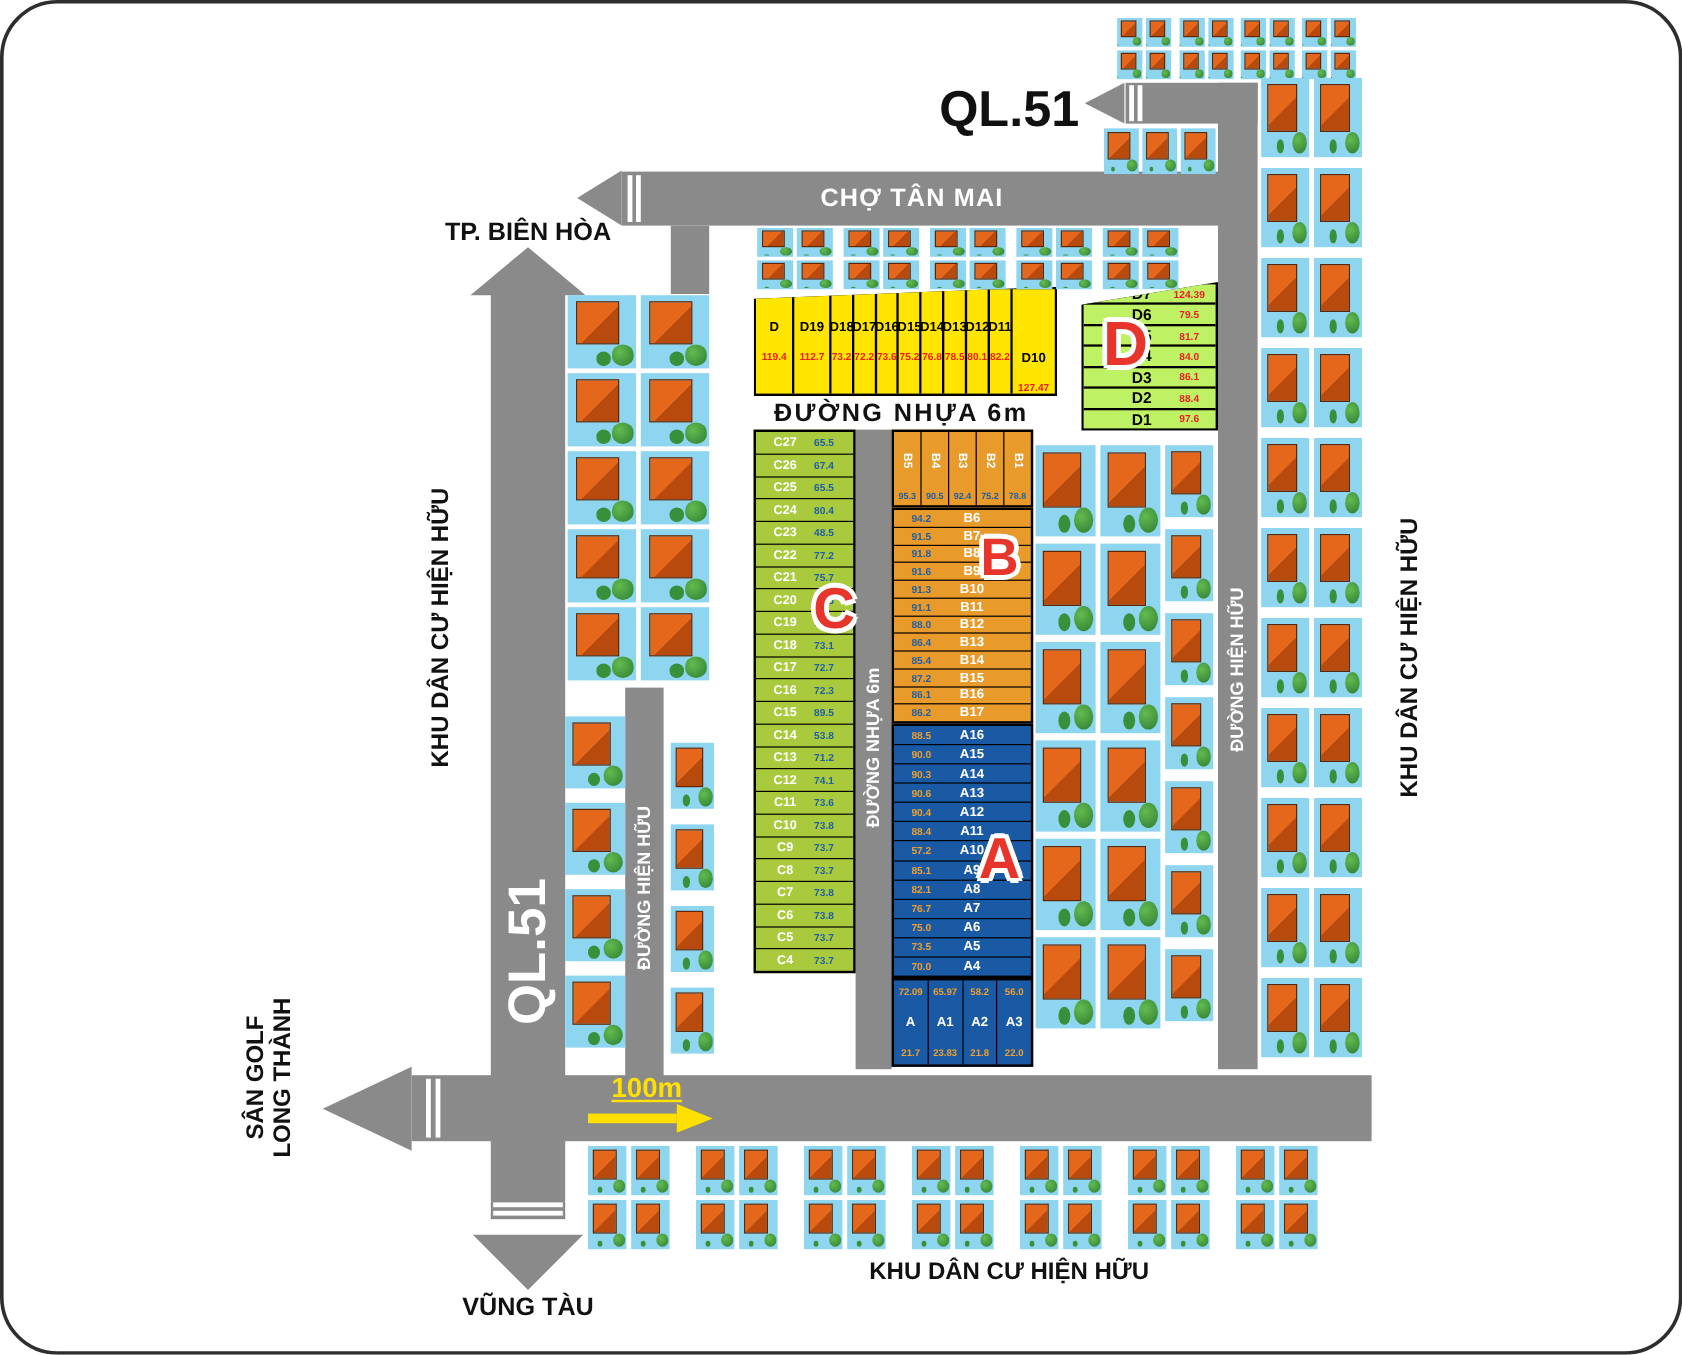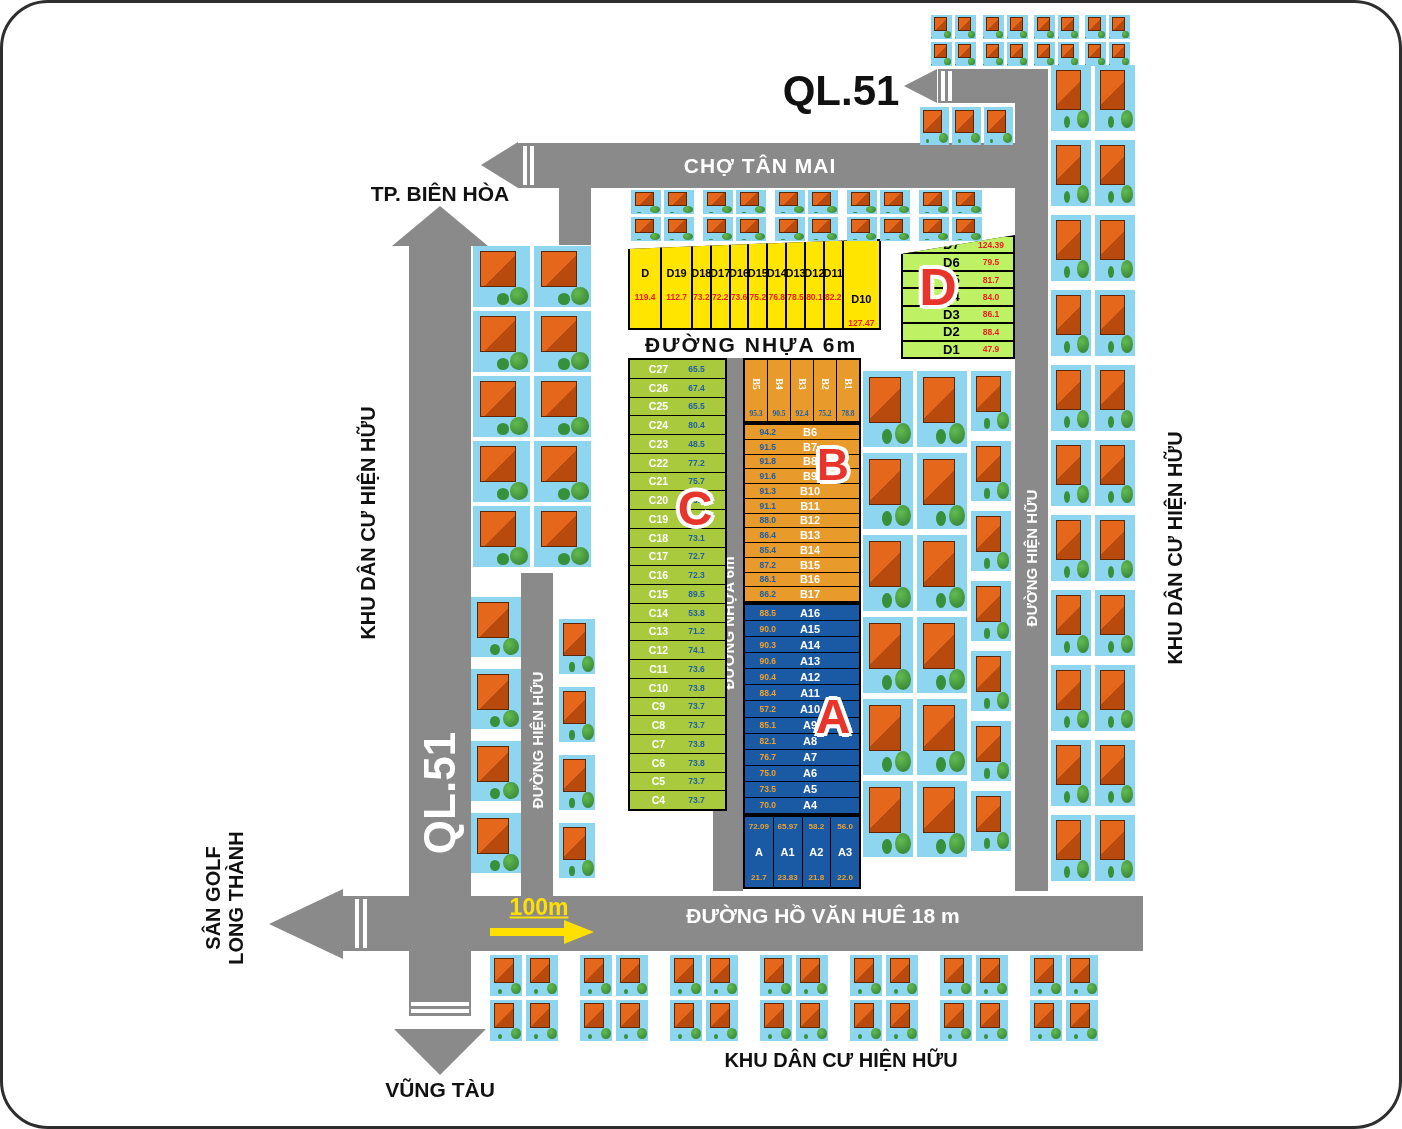--- a/index.html
+++ b/index.html
@@ -24,35 +24,35 @@
   #d-col{left:898px;top:232px;width:114px;height:124px;clip-path:polygon(0 19px,100% 0,100% 100%,0 100%);flex-direction:column;}
   .d-plot{background:#ffe500;border-right:2px solid #000;display:flex;flex-direction:column;align-items:center;justify-content:center;gap:13px;min-width:0;}
   .d-plot:last-child{border-right:none;}
   .d-col-row{background:#bef264;border-bottom:2px solid #000;flex:1;display:flex;align-items:center;position:relative;}
   .d-col-row:last-child{border-bottom:none;}
   .d-label{font-size:11px;font-weight:bold;color:#000;}
   .d-value{font-size:8.5px;font-weight:bold;color:#ee1c25;}
   .d-col-row .d-label{position:absolute;left:44%;transform:translateX(-50%);font-size:13px;}
   .d-col-row .d-value{position:absolute;left:80%;transform:translateX(-50%);}
   .pblock{position:absolute;border:2px solid #000;box-sizing:border-box;display:flex;}
-  #c-strip{left:625px;top:355px;width:99px;height:453px;background:#aaca3d;flex-direction:column;}
+  #c-strip{left:625px;top:355px;width:85px;height:453px;background:#aaca3d;flex-direction:column;}
   .c-row{flex:1;border-bottom:1.5px solid #000;position:relative;min-height:0;}
   .c-row:last-child{border-bottom:none;}
   .c-label{position:absolute;left:30%;top:50%;transform:translate(-50%,-50%);color:#fff;font-size:10.5px;font-weight:bold;}
   .c-value{position:absolute;left:70%;top:50%;transform:translate(-50%,-50%);color:#1e5fa9;font-size:8.5px;font-weight:bold;}
   #c-bottom{left:625px;top:808px;width:85px;height:78px;background:#aaca3d;}
   .vplot{flex:1;border-right:1.5px solid #000;display:flex;flex-direction:column;align-items:center;justify-content:space-between;padding:5px 0;min-width:0;}
   .vplot:last-child{border-right:none;}
   .vplot .top,.vplot .bottom{font-size:8px;font-weight:bold;}
   .vplot .mid{font-size:11px;font-weight:bold;color:#fff;}
   #c-bottom .top,#c-bottom .bottom{color:#1e5fa9;}
   #b-top{left:740px;top:355px;width:118px;height:65px;background:#e89a2b;}
   .bt-label{position:absolute;top:40%;left:50%;transform:translate(-50%,-50%) rotate(90deg);color:#fff;font-weight:bold;font-size:10px;}
   .bt-value{position:absolute;bottom:3px;left:50%;transform:translateX(-50%);color:#1e5fa9;font-size:7.5px;font-weight:bold;}
-  .bt-plot{flex:1;border-right:1.5px solid #000;position:relative;min-width:0;font-family:Liberation Serif, serif;}
+  .bt-plot{flex:1;border-right:1.5px solid #000;position:relative;min-width:0;}
   .bt-plot:last-child{border-right:none;}
   #b-rows{left:740px;top:420px;width:118px;height:180px;background:#e89a2b;flex-direction:column;}
   #a-rows{left:740px;top:600px;width:118px;height:212px;background:#1a5aa5;flex-direction:column;}
   .s-row{flex:1;border-bottom:1.5px solid #000;position:relative;min-height:0;}
   .s-row:last-child{border-bottom:none;}
   .s-value{position:absolute;left:20%;top:50%;transform:translate(-50%,-50%);font-size:8.5px;font-weight:bold;}
   .s-label{position:absolute;left:57%;top:50%;transform:translate(-50%,-50%);color:#fff;font-size:11px;font-weight:bold;}
   #b-rows .s-value{color:#1e5fa9;}
   #a-rows .s-value{color:#f0a02c;}
   #a-bottom{left:740px;top:812px;width:118px;height:74px;background:#1a5aa5;}
@@ -107,21 +107,20 @@
   <div class="hlabel black" style="left:437px;top:191px;font-size:21px;">TP. BIÊN HÒA</div>
   <div class="hlabel black" style="left:437px;top:1087px;font-size:21px;">VŨNG TÀU</div>
   <div class="vlabel black" style="left:365px;top:520px;font-size:20px;">KHU DÂN CƯ HIỆN HỮU</div>
   <div class="vlabel black" style="left:1172px;top:545px;font-size:20px;">KHU DÂN CƯ HIỆN HỮU</div>
   <div class="hlabel black" style="left:838px;top:1057px;font-size:20px;">KHU DÂN CƯ HIỆN HỮU</div>
   <div class="vlabel white" style="left:437px;top:790px;font-size:44px;">QL.51</div>
   <div class="vlabel white" style="left:534px;top:737px;font-size:15px;">ĐƯỜNG HIỆN HỮU</div>
   <div class="vlabel white" style="left:725px;top:620px;font-size:15px;">ĐƯỜNG NHỰA 6m</div>
   <div class="vlabel white" style="left:1028px;top:555px;font-size:15px;">ĐƯỜNG HIỆN HỮU</div>
   <div class="hlabel black" style="left:748px;top:342px;font-size:21px;letter-spacing:2px;">ĐƯỜNG NHỰA 6m</div>
-  <div class="hlabel white" style="left:820px;top:913px;font-size:21px;">ĐƯỜNG HỒ VĂN HUÊ 18 m</div>
   <div class="vlabel black" style="left:222px;top:895px;font-size:20px;text-align:center;line-height:1.15;">
     <span>SÂN GOLF</span><br>
     <span>LONG THÀNH</span>
   </div>
 
   <div class="ystrip" id="d-strip">
       <div class="d-plot" style="flex: 1.8 1 0%;">
         <div class="d-label">D</div>
         <div class="d-value">119.4</div>
       </div>
@@ -186,21 +185,21 @@
       <div class="d-col-row">
         <div class="d-label">D3</div>
         <div class="d-value">86.1</div>
       </div>
       <div class="d-col-row">
         <div class="d-label">D2</div>
         <div class="d-value">88.4</div>
       </div>
       <div class="d-col-row">
         <div class="d-label">D1</div>
-        <div class="d-value">47.9</div>
+        <div class="d-value">97.6</div>
       </div>
     </div>
   <div class="pblock" id="c-strip">
       <div class="c-row">
         <div class="c-label">C27</div>
         <div class="c-value">65.5</div>
       </div>
       <div class="c-row">
         <div class="c-label">C26</div>
         <div class="c-value">67.4</div>

